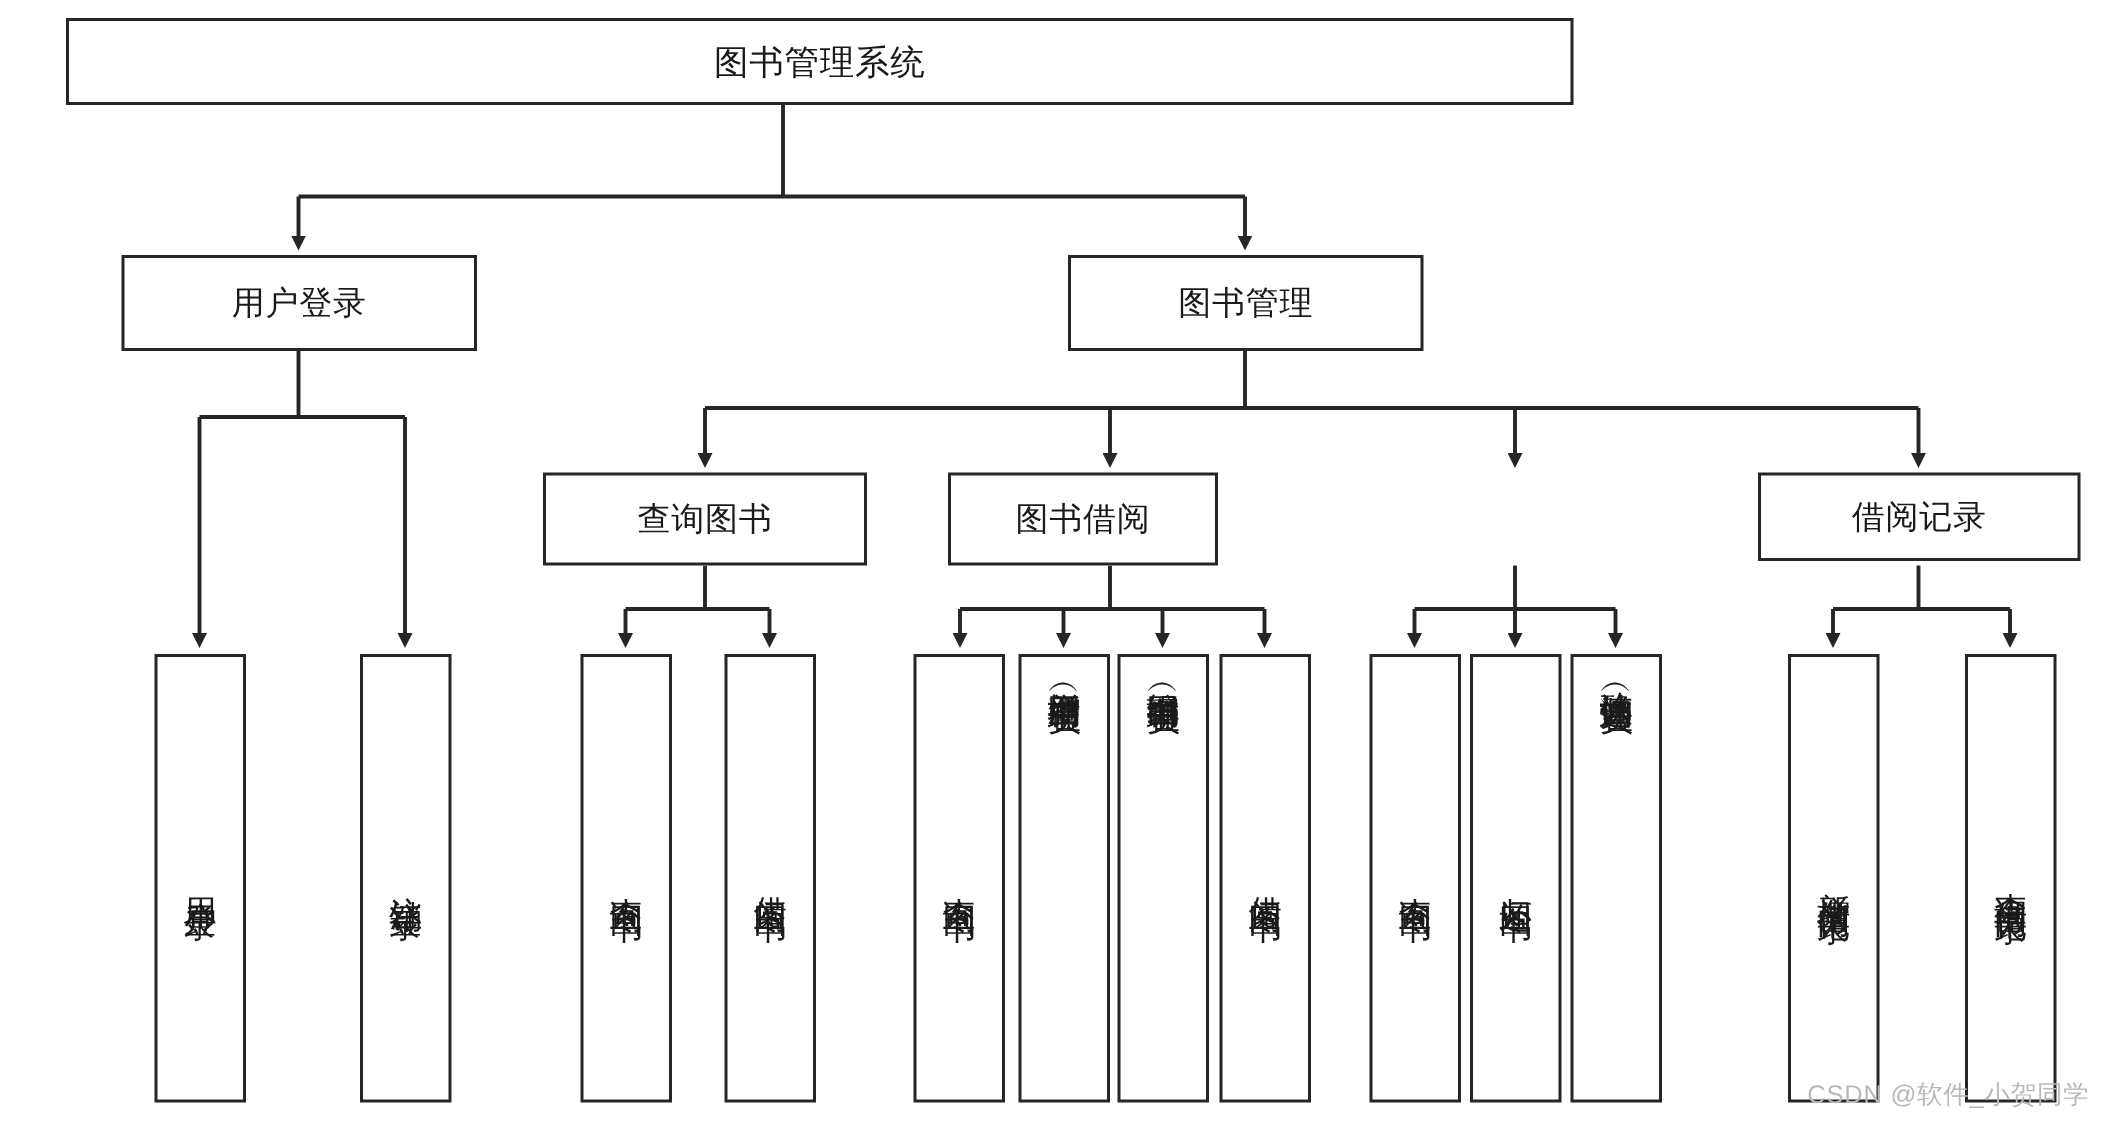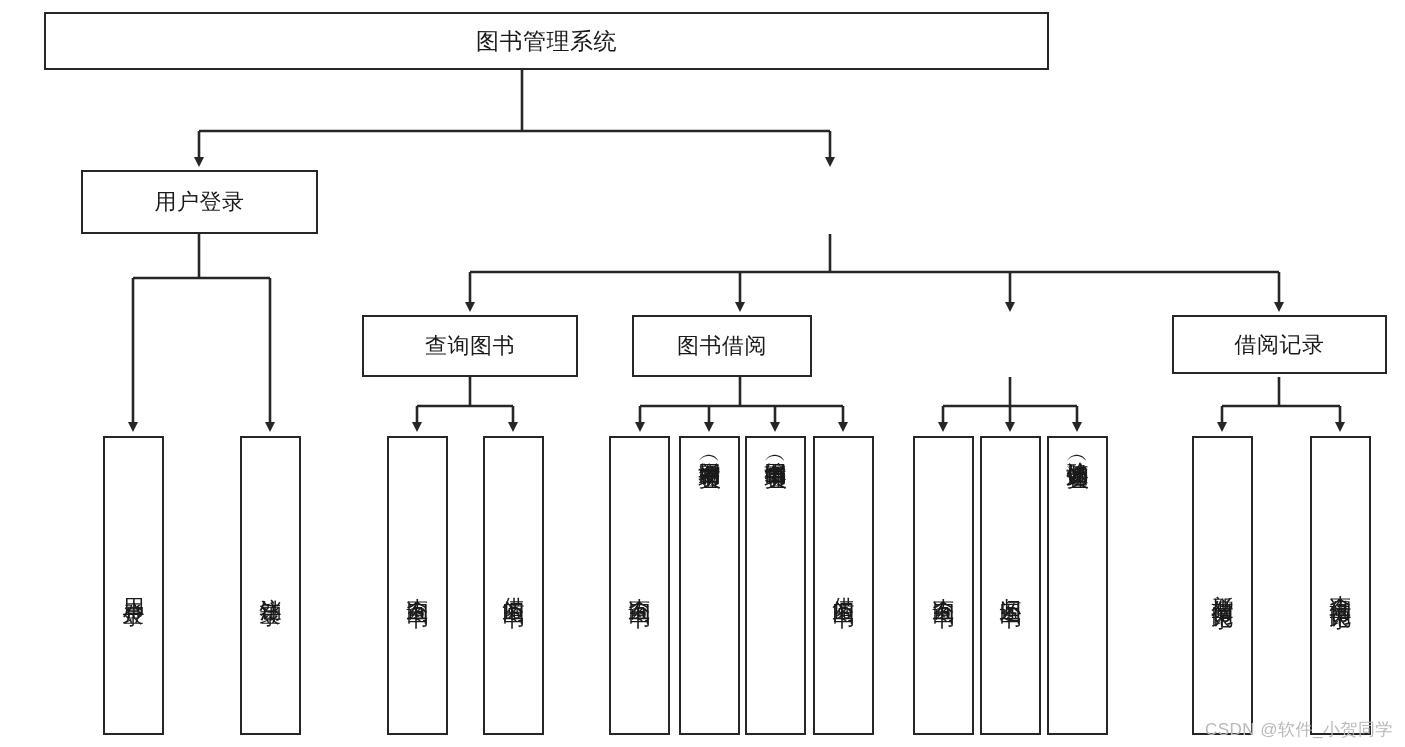--- a/index.html
+++ b/index.html
@@ -137,20 +137,23 @@
     </g>
   </svg>
 
   <div class="node h" id="n-root" style="left:20px; top:12px; width:1005px; height:58px;margin-left:24px;">
     <span class="lbl">图书管理系统</span>
   </div>
 
   <div class="node h" style="left:81px; top:170px; width:237px; height:64px;">
     <span class="lbl">用户登录</span>
   </div>
+  <div class="node h" style="left:712px; top:170px; width:237px; height:64px;">
+    <span class="lbl">图书管理</span>
+  </div>
 
   <div class="node h" style="left:362px; top:315px; width:216px; height:62px;">
     <span class="lbl">查询图书</span>
   </div>
   <div class="node h" style="left:632px; top:315px; width:180px; height:62px;">
     <span class="lbl">图书借阅</span>
   </div>
   <div class="node h" style="left:1172px; top:315px; width:215px; height:59px;">
     <span class="lbl">借阅记录</span>
   </div>

